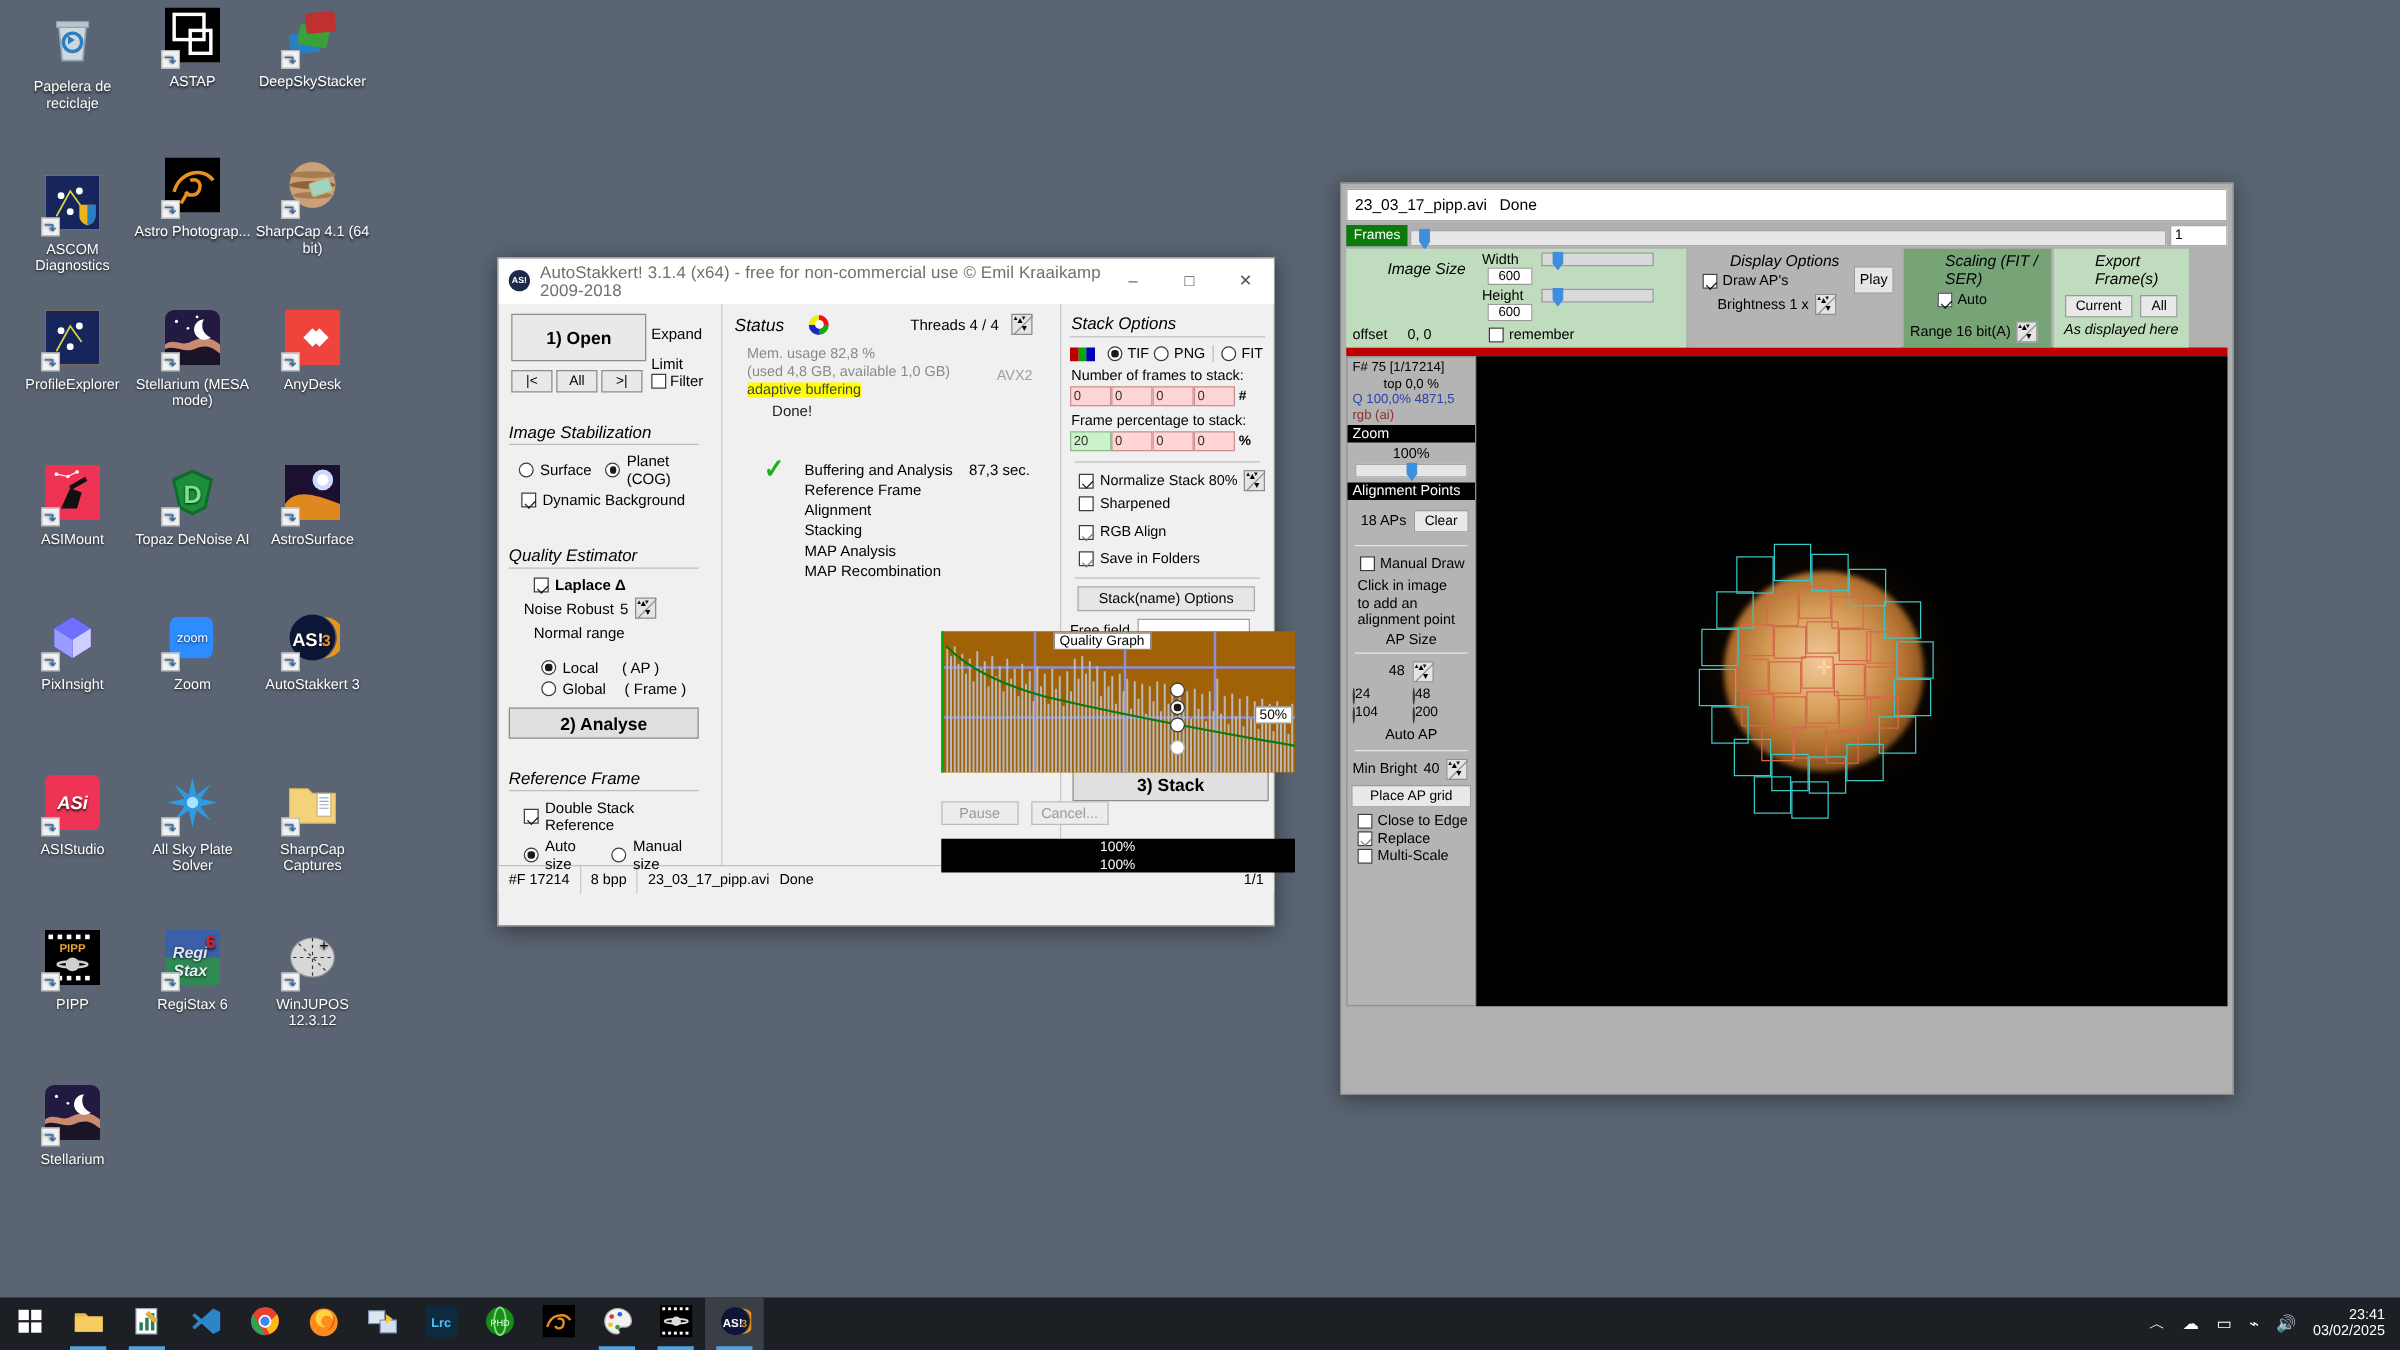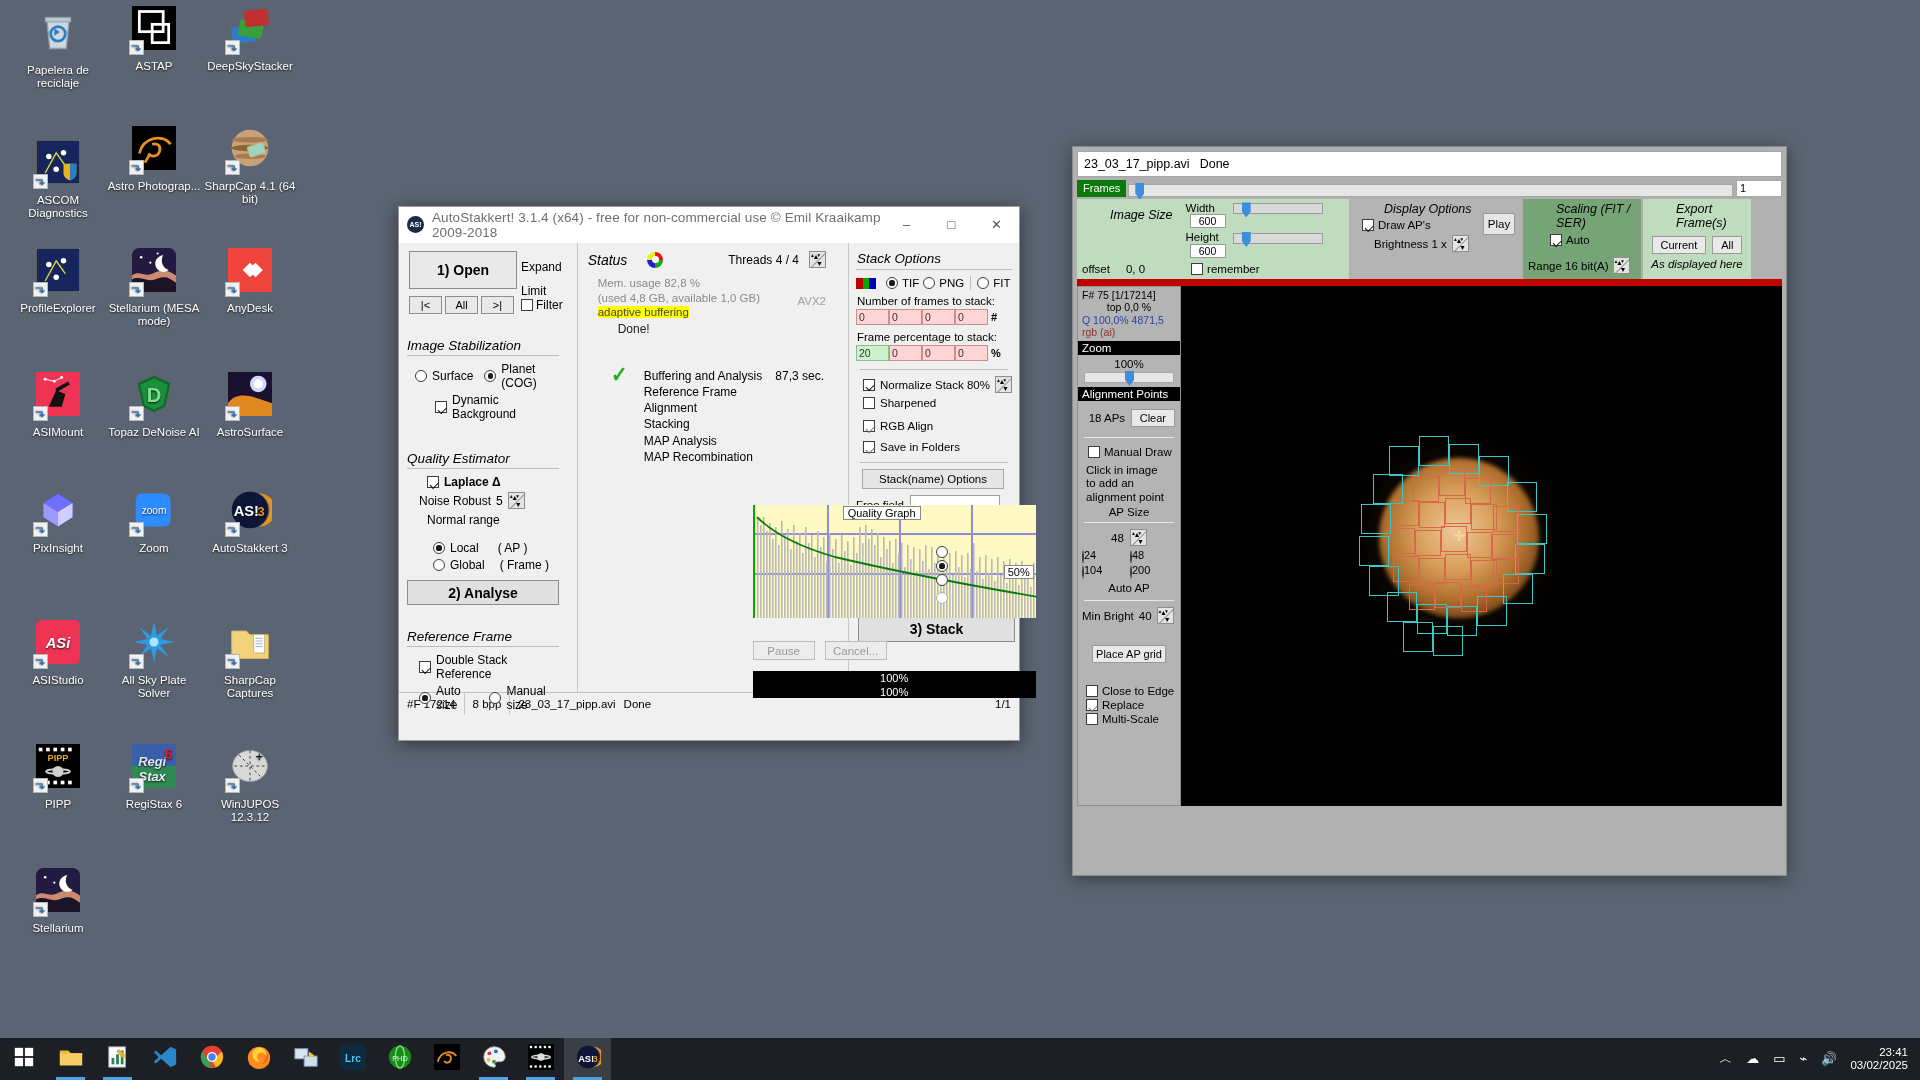--- a/index.html
+++ b/index.html
@@ -150,21 +150,21 @@
   #done-line { margin:2px 0 0 30px; font-size:12px; color:#222; }
   #stage-list { margin:32px 0 0 26px; position:relative; }
   #stage-list .sl { font-size:12px; line-height:16.3px; padding-left:30px; }
   #stage-check {
     position:absolute; left:-4px; top:-6px; color:#19b319; font-size:22px;
     font-weight:bold; transform:scaleX(.9);
   }
   #stage-list .tick { position:absolute; right:2px; }
   #q-graph {
     position:absolute; left:175px; top:262px; width:283px; height:113px;
-    background:#fef9c3; border-left:2px solid #0a0; overflow:hidden;
+    background:#a16207; border-left:2px solid #0a0; overflow:hidden;
   }
   #q-graph .glabel {
     position:absolute;left:88px;top:1px;background:#fff;border:1px solid #888;
     font-size:11px;padding:0 4px; z-index:4;
   }
   #q-graph .pct {
     position:absolute;right:2px;top:60px;background:#fff;border:1px solid #888;
     font-size:11px;padding:0 3px; z-index:4;
   }
   .vline{position:absolute;top:0;bottom:0;width:2px;background:#8f8fd8;}
@@ -250,21 +250,21 @@
   #play-btn { position:absolute; right:6px; top:14px; width:32px;height:22px;background:#e6e6e6;border:1px solid #999; font-size:11.5px; display:flex;align-items:center;justify-content:center;}
   .vbtn { background:#e9e9e9;border:1px solid #9a9a9a;font-size:11px;padding:2px 8px; }
 
   #v-main { display:flex; margin:0 4px; }
   #v-side { width:104px; background:#b4b4b4; border:1px solid #8f8f8f; }
   #v-side .dark { background:#000; color:#fff; font-size:11.5px; padding:1px 4px; font-weight:normal;}
   #v-side .info { font-size:10.5px; line-height:12.5px; padding:2px 4px; }
   #v-side .sub-rule { height:1px; background:#e8e8e8; margin:4px 6px; }
   #v-side .ctr { text-align:center; font-size:11.5px; }
   #apsize-grid { display:grid; grid-template-columns:1fr 1fr; gap:1px 2px; padding:0 4px; font-size:11px;}
-  #placeap-btn { margin:21px auto; display:block; width:74px; height:18px; background:#e9e9e9;border:1px solid #9a9a9a; font-size:11px; text-align:center; line-height:16px;}
+  #placeap-btn { margin:4px auto; display:block; width:96px; height:18px; background:#e9e9e9;border:1px solid #9a9a9a; font-size:11px; text-align:center; line-height:16px;}
   #v-canvas { flex:1; background:#000; position:relative; height:520px; overflow:hidden; }
   #redbar { height:7px; background:#c00000; margin:0 4px; }
   .ap-box { position:absolute; border:1.3px solid #39c8c8; }
   .ap-box.red { border-color:#d46a4a; }
   #planet {
     position:absolute; left:198px; top:172px; width:160px; height:160px; border-radius:50%;
     background:radial-gradient(circle at 48% 45%, #f0c89a 0%, #d9a05c 32%, #b06e2d 58%, #6b3f15 78%, rgba(40,20,5,.35) 92%, rgba(0,0,0,0) 100%);
     filter:blur(2px);
   }
   #planet-glow {
@@ -533,21 +533,21 @@
       </div>
 
       <div class="grp-title">Image Stabilization</div>
       <div class="grp-rule"></div>
       <div class="row" style="margin-left:10px">
         <span class="radio"></span>
         <span>Surface</span>
         <span class="radio on" style="margin-left:6px"></span>
         <span>Planet (COG)</span>
       </div>
-      <div class="row" style="margin-left:30px">
+      <div class="row" style="margin-left:12px">
         <span class="cbx on"></span>
         <span>Dynamic Background</span>
       </div>
 
       <div class="grp-title" style="margin-top:30px">Quality Estimator</div>
       <div class="grp-rule"></div>
       <div class="row" style="margin-left:22px;font-weight:bold">
         <span class="cbx on"></span>
         <span>Laplace Δ</span>
       </div>

